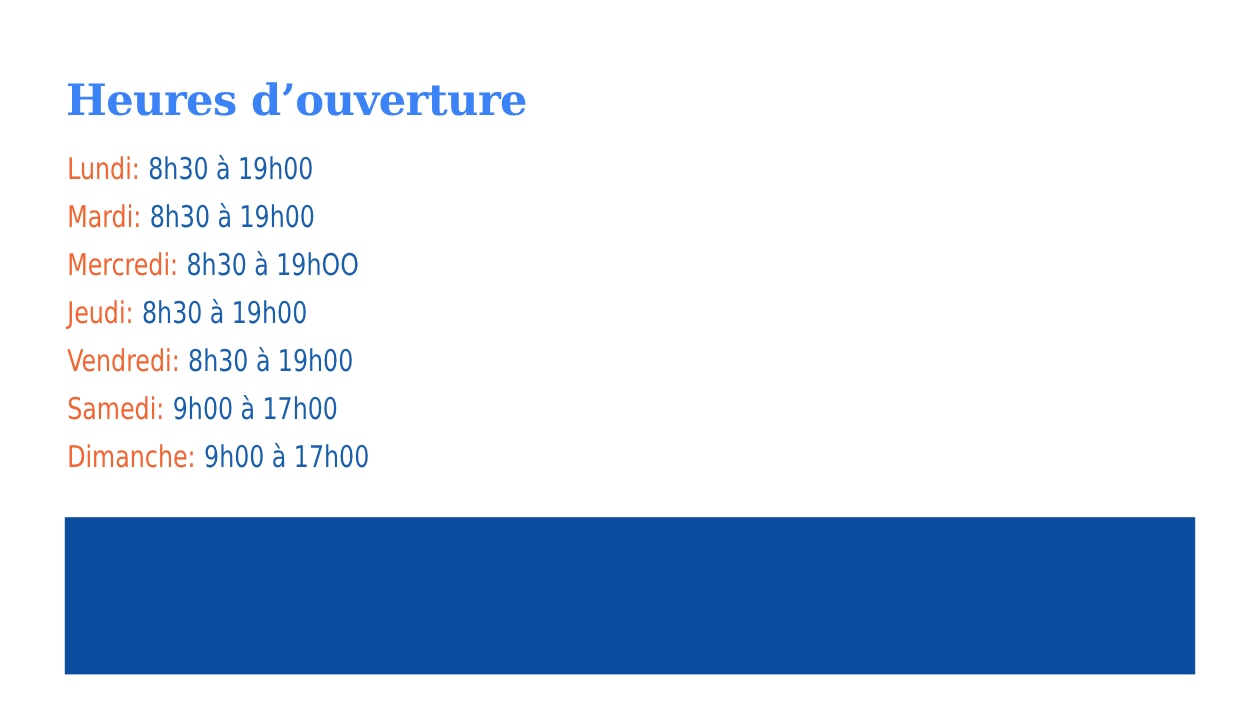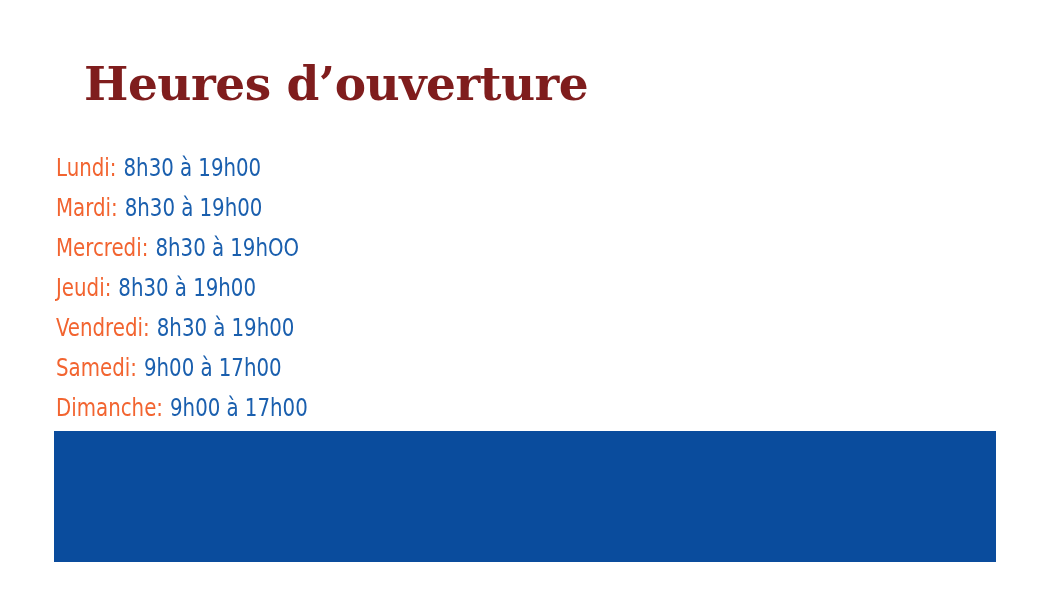--- a/index.html
+++ b/index.html
@@ -20,32 +20,31 @@
     height: 600px;
     background: #ffffff;
   }
 
   .page-title {
     position: absolute;
     left: 55px;
     top: 56px;
     font-family: "DejaVu Serif", "Liberation Serif", serif;
     font-weight: 700;
-    font-size: 47px;
+    font-size: 36px;
     line-height: 56px;
     letter-spacing: -0.5px;
-    color: #7f1d1d;
+    color: #3b82f6;
     white-space: nowrap;
-    margin-left: 29px;
   }
 
   .hours-list {
     position: absolute;
     left: 56px;
-    top: 148px;
+    top: 121px;
     width: 700px;
   }
 
   .hours-row {
     height: 40px;
     line-height: 40px;
     white-space: nowrap;
     font-family: "DejaVu Sans Condensed", "Liberation Sans Narrow", "Liberation Sans", sans-serif;
     font-size: 25px;
     font-stretch: condensed;

